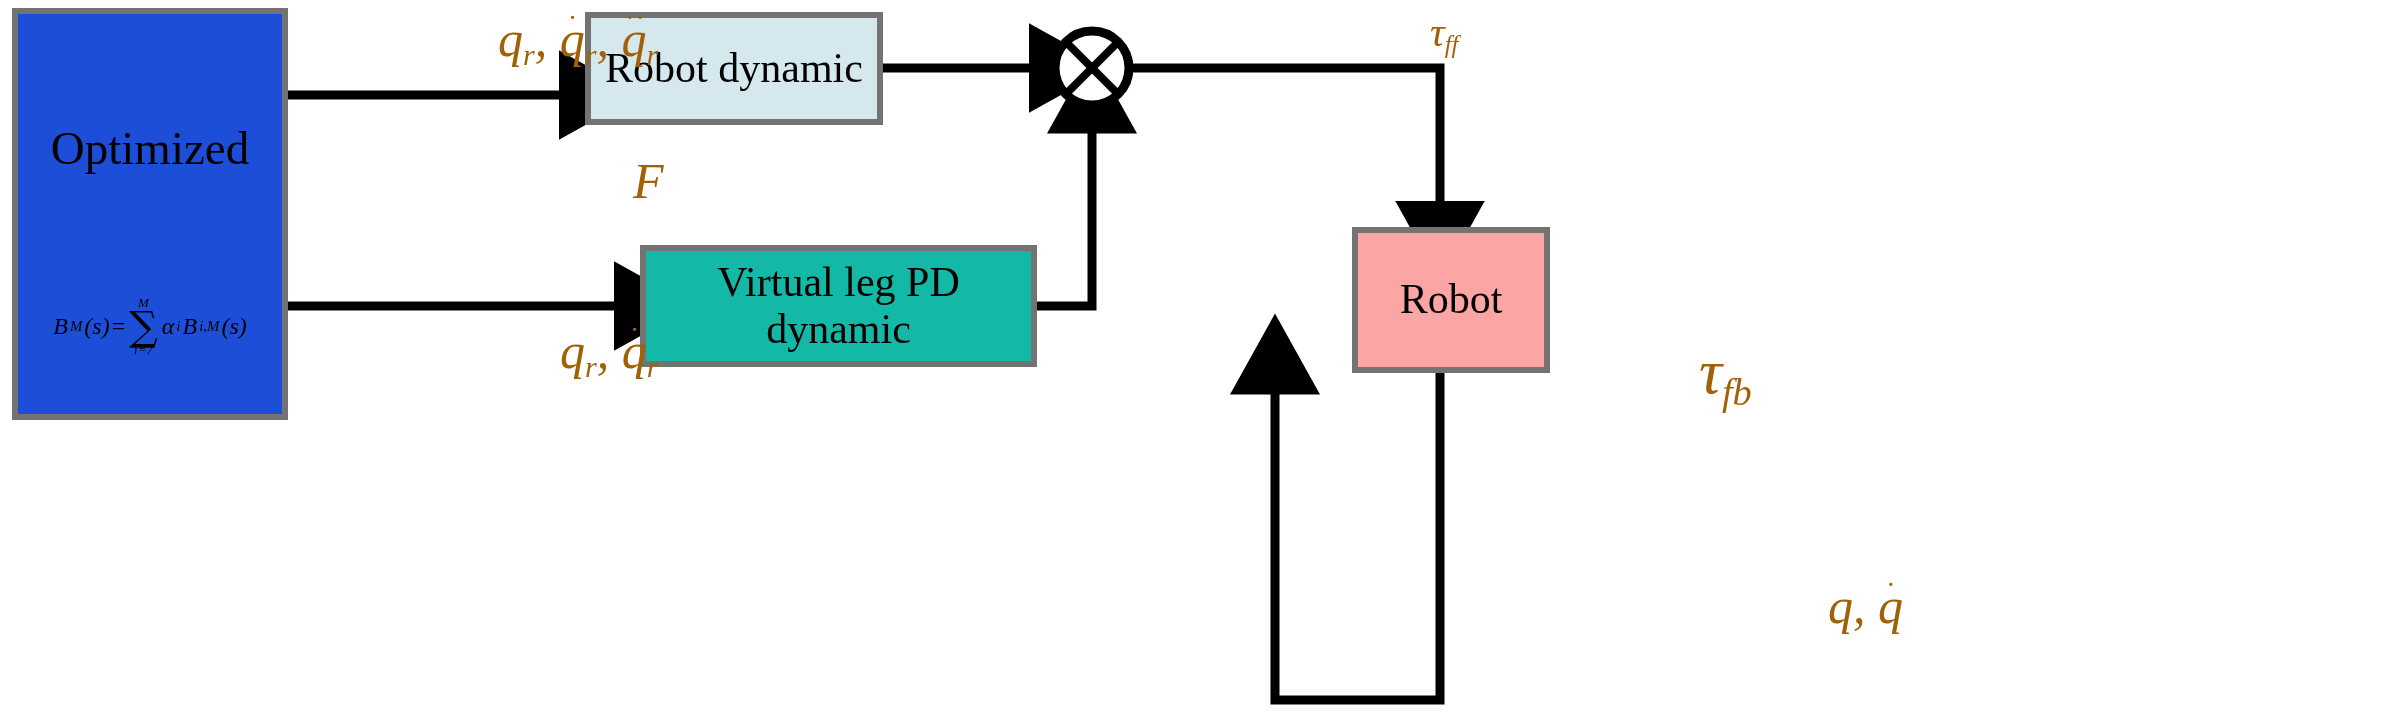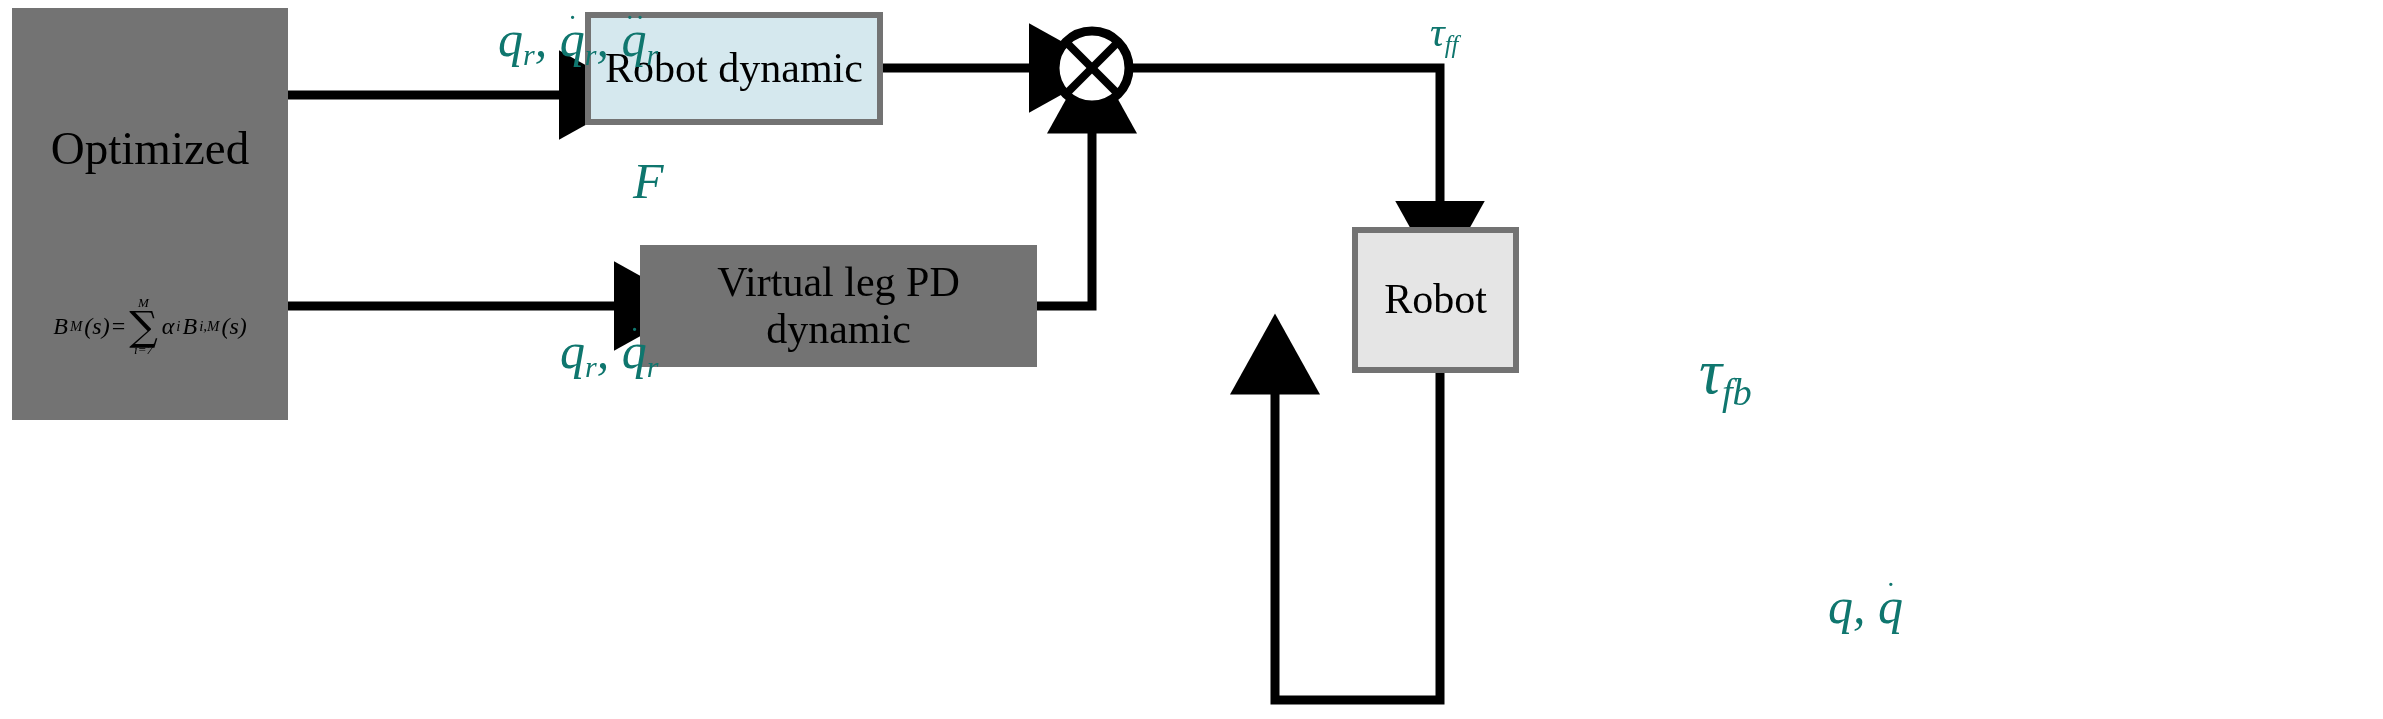--- a/index.html
+++ b/index.html
@@ -24,38 +24,38 @@
     align-items: center;
     justify-content: center;
     text-align: center;
     color: #000000;
     line-height: 1.12;
   }
   .blk-line { display: block; white-space: nowrap; }
 
   #block-optimized {
     left: 12px; top: 8px; width: 276px; height: 412px;
-    background: #737373;
+    background: #1d4ed8;
     font-size: 47px;
     justify-content: flex-start;
     padding-top: 108px;
   }
   #block-robot-model {
     left: 585px; top: 12px; width: 298px; height: 113px;
     background: #D5E8EE;
     font-size: 42px;
   }
   #block-pd {
     left: 640px; top: 245px; width: 397px; height: 122px;
-    background: #737373;
+    background: #14b8a6;
     font-size: 42px;
   }
   #block-robot {
-    left: 1352px; top: 227px; width: 167px; height: 146px;
-    background: #e5e5e5;
+    left: 1352px; top: 227px; width: 198px; height: 146px;
+    background: #fca5a5;
     font-size: 42px;
   }
 
   .formula {
     position: absolute;
     left: 12px;
     top: 296px;
     width: 276px;
     text-align: center;
     font-size: 24px;
@@ -76,21 +76,21 @@
     margin: 0 2px;
   }
   .sigma-lim { font-size: 13px; font-style: italic; }
   .sigma-big { font-size: 40px; line-height: 0.85; font-family: "DejaVu Serif", serif; }
   .it { font-style: italic; }
   .sub { font-size: 0.62em; vertical-align: -0.28em; font-style: italic; }
 
   
   .lbl {
     position: absolute;
-    color: #0f766e;
+    color: #a16207;
     font-style: italic;
     white-space: nowrap;
     font-family: "Liberation Serif", "DejaVu Serif", serif;
   }
   .lbl .sb { font-size: 0.60em; vertical-align: -0.30em; font-style: italic; }
   .dotvar { position: relative; display: inline-block; }
   .dotvar .dots {
     position: absolute;
     left: 50%;
     top: -0.30em;

